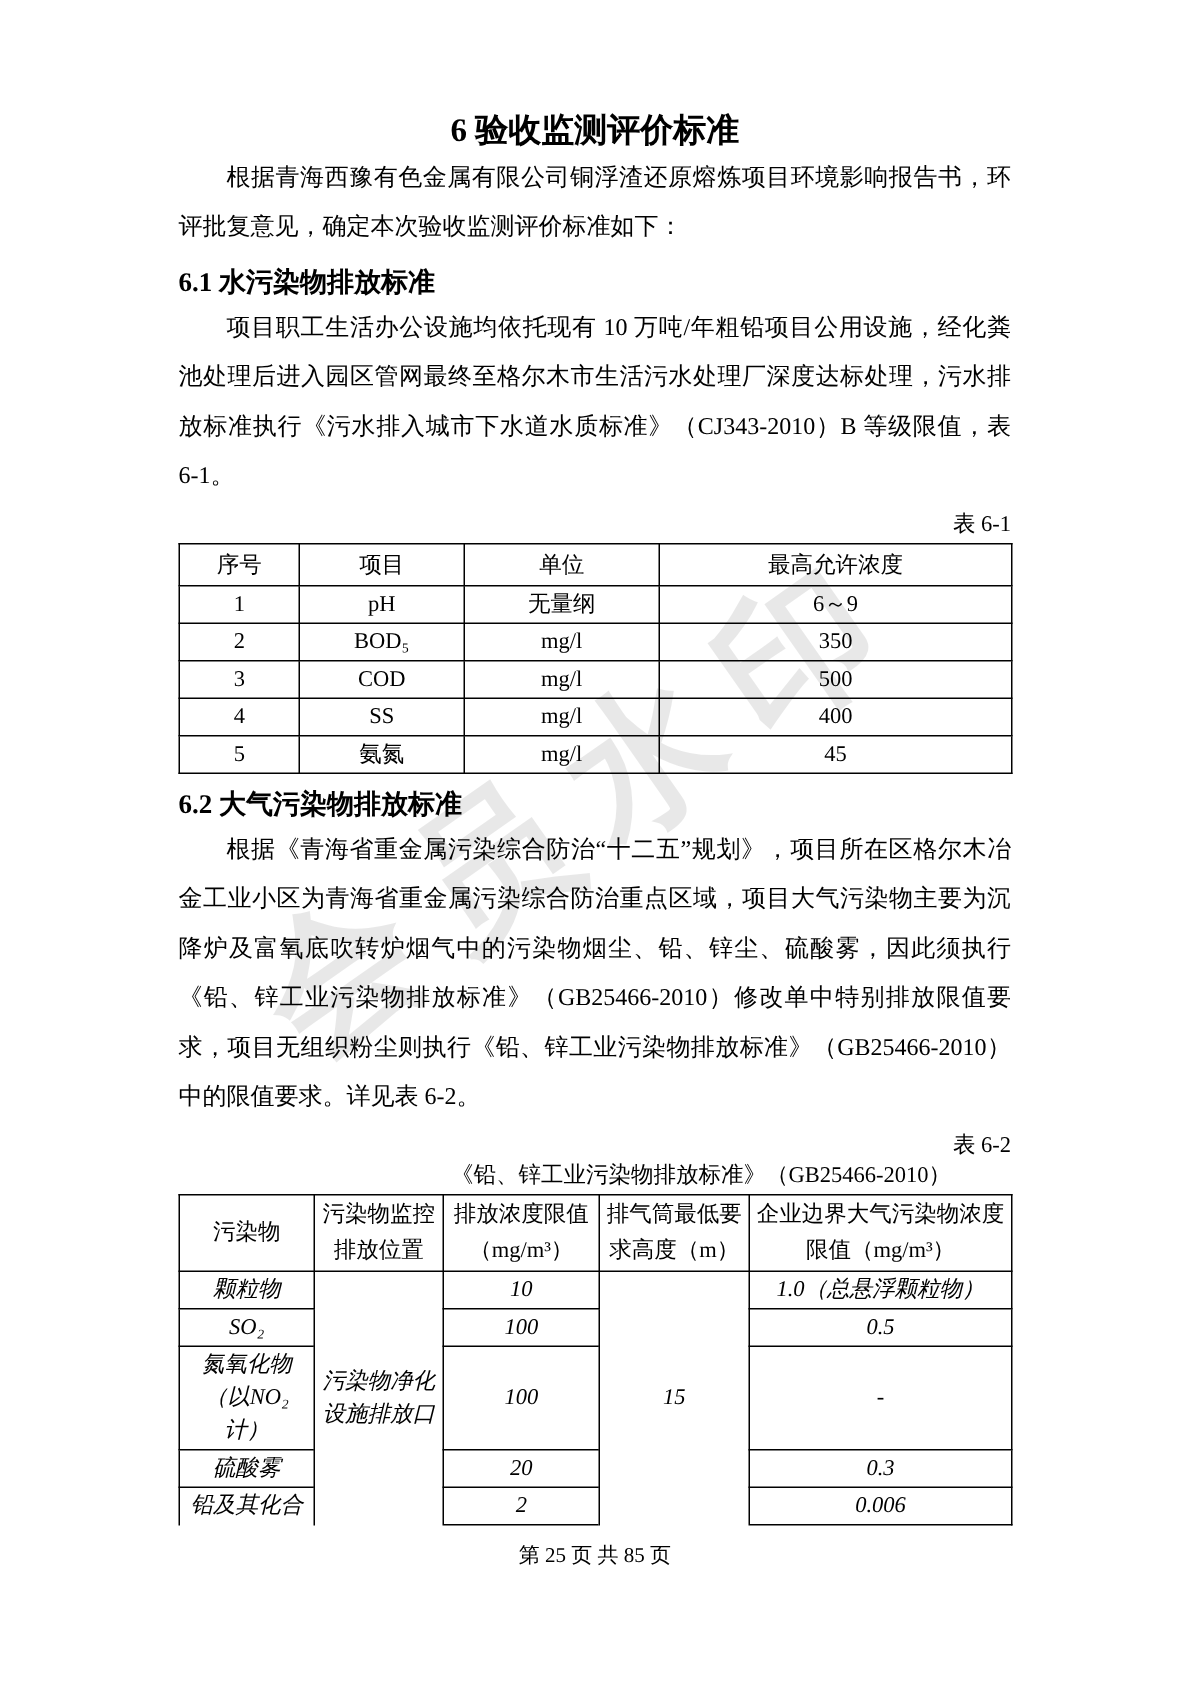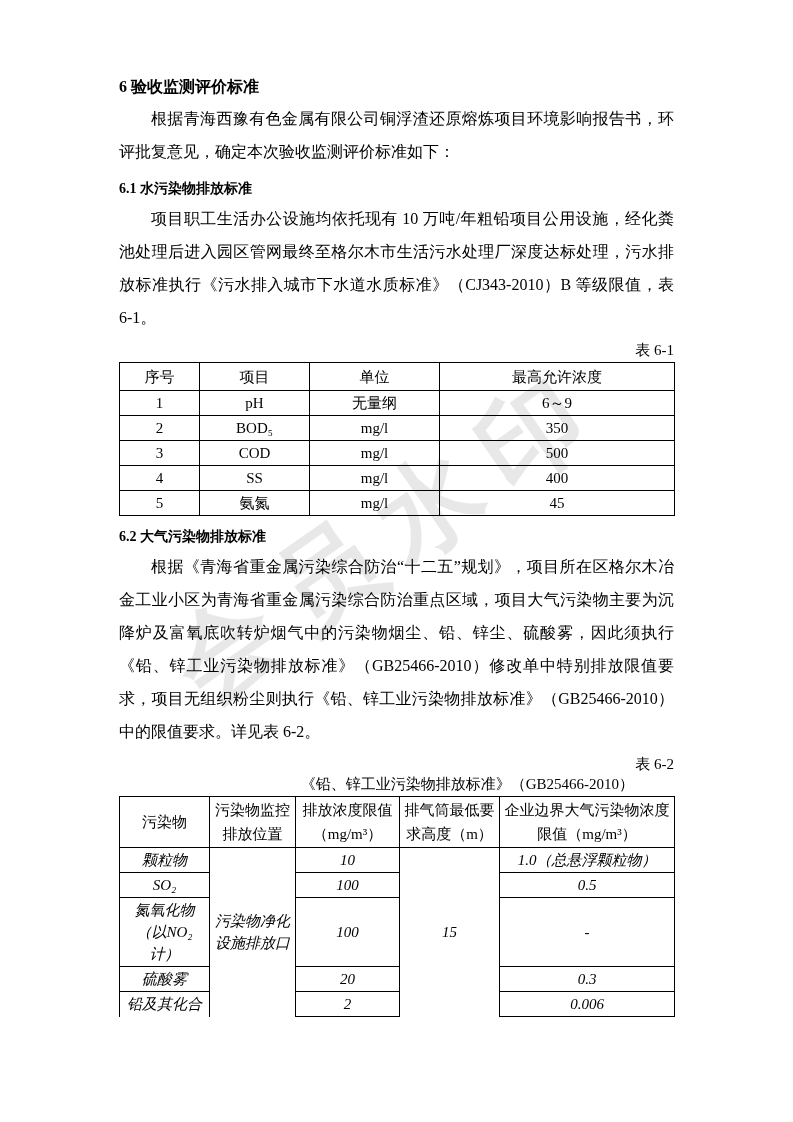--- a/index.html
+++ b/index.html
@@ -29,27 +29,28 @@
     position:relative;z-index:1;
     padding:53px 119px 0 119px;
   }
   .doc-header{
     font-style:italic;
     font-size:13px;
     line-height:17px;
     letter-spacing:1px;
   }
   h1.title6{
-    font-size:16px;
+    font-size:22px;
     font-weight:bold;
     margin:19px 0 0 0;
     line-height:30px;
+    text-align:center;
   }
   h2.sub{
-    font-size:14px;
+    font-size:18px;
     font-weight:bold;
     margin:7px 0 0 0;
     line-height:27px;
   }
   p.body{
     font-size:16px;
     line-height:33px;
     margin:0;
     text-align:justify;
     text-indent:32px;
@@ -214,14 +215,15 @@
       <tr class="last">
         <td class="cut">铅及其化合</td>
         <td>2</td>
         <td>0.006</td>
       </tr>
     </tbody>
       </table>
 
   </div>
 
+  <div class="footer">第 25 页 共 85 页</div>
 
 </div>
 
 </body></html>

